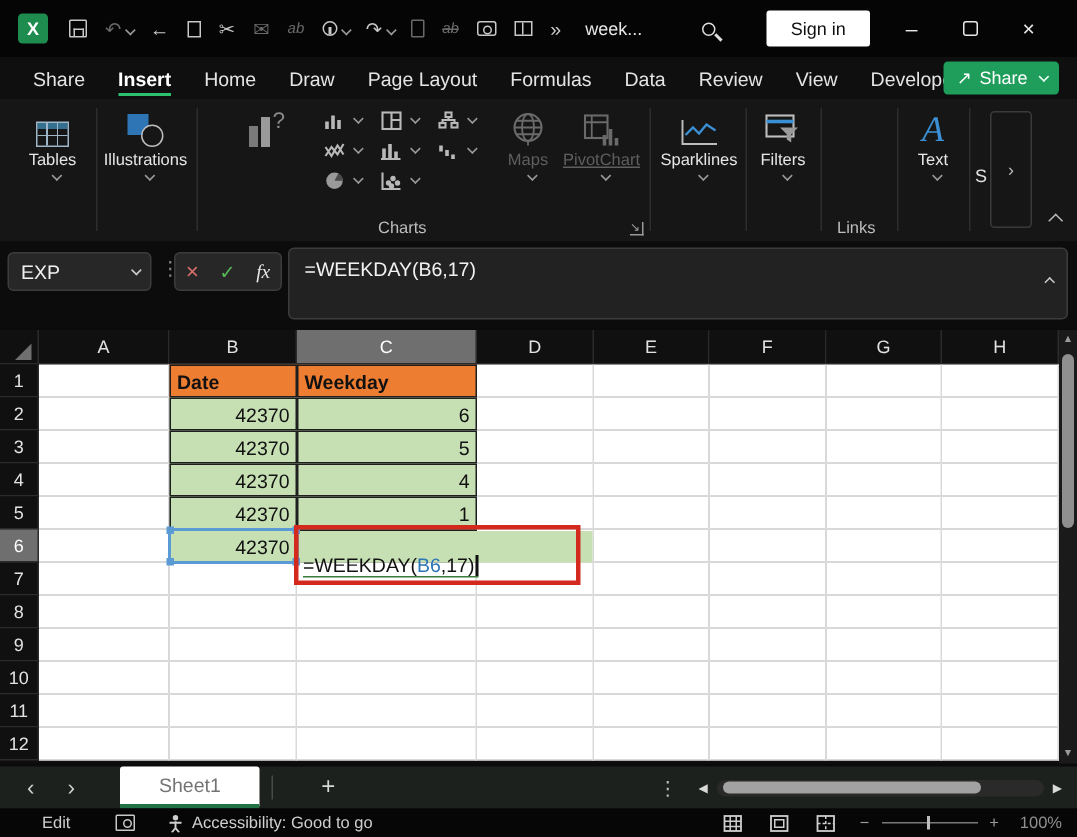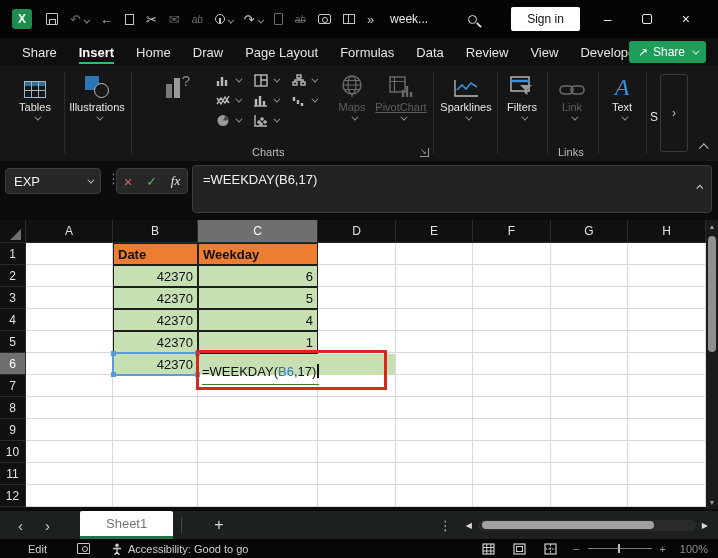--- a/index.html
+++ b/index.html
@@ -117,21 +117,21 @@
              font-size:7px; text-align:center; }
   .vthumb { position:absolute; left:2px; top:16px; width:8px; height:116px; background:#8f8f8f; border-radius:4px; }
   .vs-up { position:absolute; top:3px; left:0; right:0; }
   .vs-dn { position:absolute; bottom:3px; left:0; right:0; }
   
   .b6sel { position:absolute; left:112px; top:132px; width:87px; height:24px; border:2px solid #5B9BD5; z-index:4; }
   .b6sel i { position:absolute; width:5px; height:5px; background:#5B9BD5; }
   .h-tl{left:-3px;top:-3px} .h-tr{right:-3px;top:-3px} .h-bl{left:-3px;bottom:-3px} .h-br{right:-3px;bottom:-3px}
   .editarea { position:absolute; left:199px; top:134px; width:196px; height:21px; background:#C6E0B4; z-index:3;
               display:flex; align-items:center; font-size:13px; color:#111; padding-left:3px; }
-  .editarea .inner { border-bottom:1.5px solid #3a7a3a; display:flex; align-items:flex-start; height:100%;margin-top:20px; }
+  .editarea .inner { border-bottom:1.5px solid #3a7a3a; display:flex; align-items:flex-end; height:100%;margin-top:20px; }
   .editarea .ref { color:#2E75B6; }
   .caret { width:1.3px; height:14px; background:#111; margin-left:1px; }
   .redbox { position:absolute; left:196px; top:130px; width:191px; height:40px; border:3px solid #D42A1E; z-index:6; }
 
   
   .tabbar { position:absolute; left:0; top:511px; width:718px; height:28px; background:#1c211d; color:#cfcfcf;
             display:flex; align-items:center; font-size:13px; }
   .tb-nav { margin-left:18px; display:flex; gap:22px; font-size:15px; color:#cfcfcf; }
   .sheettab { margin-left:30px; height:28px; background:#fff; color:#737373; display:flex; align-items:center;
               padding:0 26px; border-bottom:3px solid #217346; border-radius:2px 2px 0 0; }
@@ -349,30 +349,20 @@
         <svg width="24" height="22">
             <rect x="1" y="1" width="18" height="14" stroke="#bdbdbd" fill="none" stroke-width="1.4"></rect>
             <path d="M1 5H19" stroke="#3b8fd4" stroke-width="2.4"></path>
             <path d="M10 9H22L17.5 13.5V19L14.5 17V13.5Z" fill="#9a9a9a"></path>
           </svg>
       </span>
       <span class="lbl">Filters</span>
       <span class="cv"></span>
     </div>
     <div class="rsep" style="left:547px;"></div>
-    <div class="big disabled" style="left:549px; width:46px;">
-      <span class="icon-slot">
-        <svg width="26" height="16">
-            <rect x="1" y="4" width="13" height="8" rx="4" stroke="#6a6a6a" fill="none" stroke-width="1.6"></rect>
-            <rect x="12" y="4" width="13" height="8" rx="4" stroke="#6a6a6a" fill="none" stroke-width="1.6"></rect>
-          </svg>
-      </span>
-      <span class="lbl">Link</span>
-      <span class="cv"></span>
-    </div>
     <span class="grp-label" style="left:558px;">Links</span>
     <div class="rsep" style="left:598px;"></div>
     <div class="big" style="left:600px; width:44px;">
       <span class="icon-slot">
           <span class="text-a">A</span>
         </span>
       <span class="lbl">Text</span>
       <span class="cv"></span>
     </div>
     <div class="rsep" style="left:646px;"></div>

